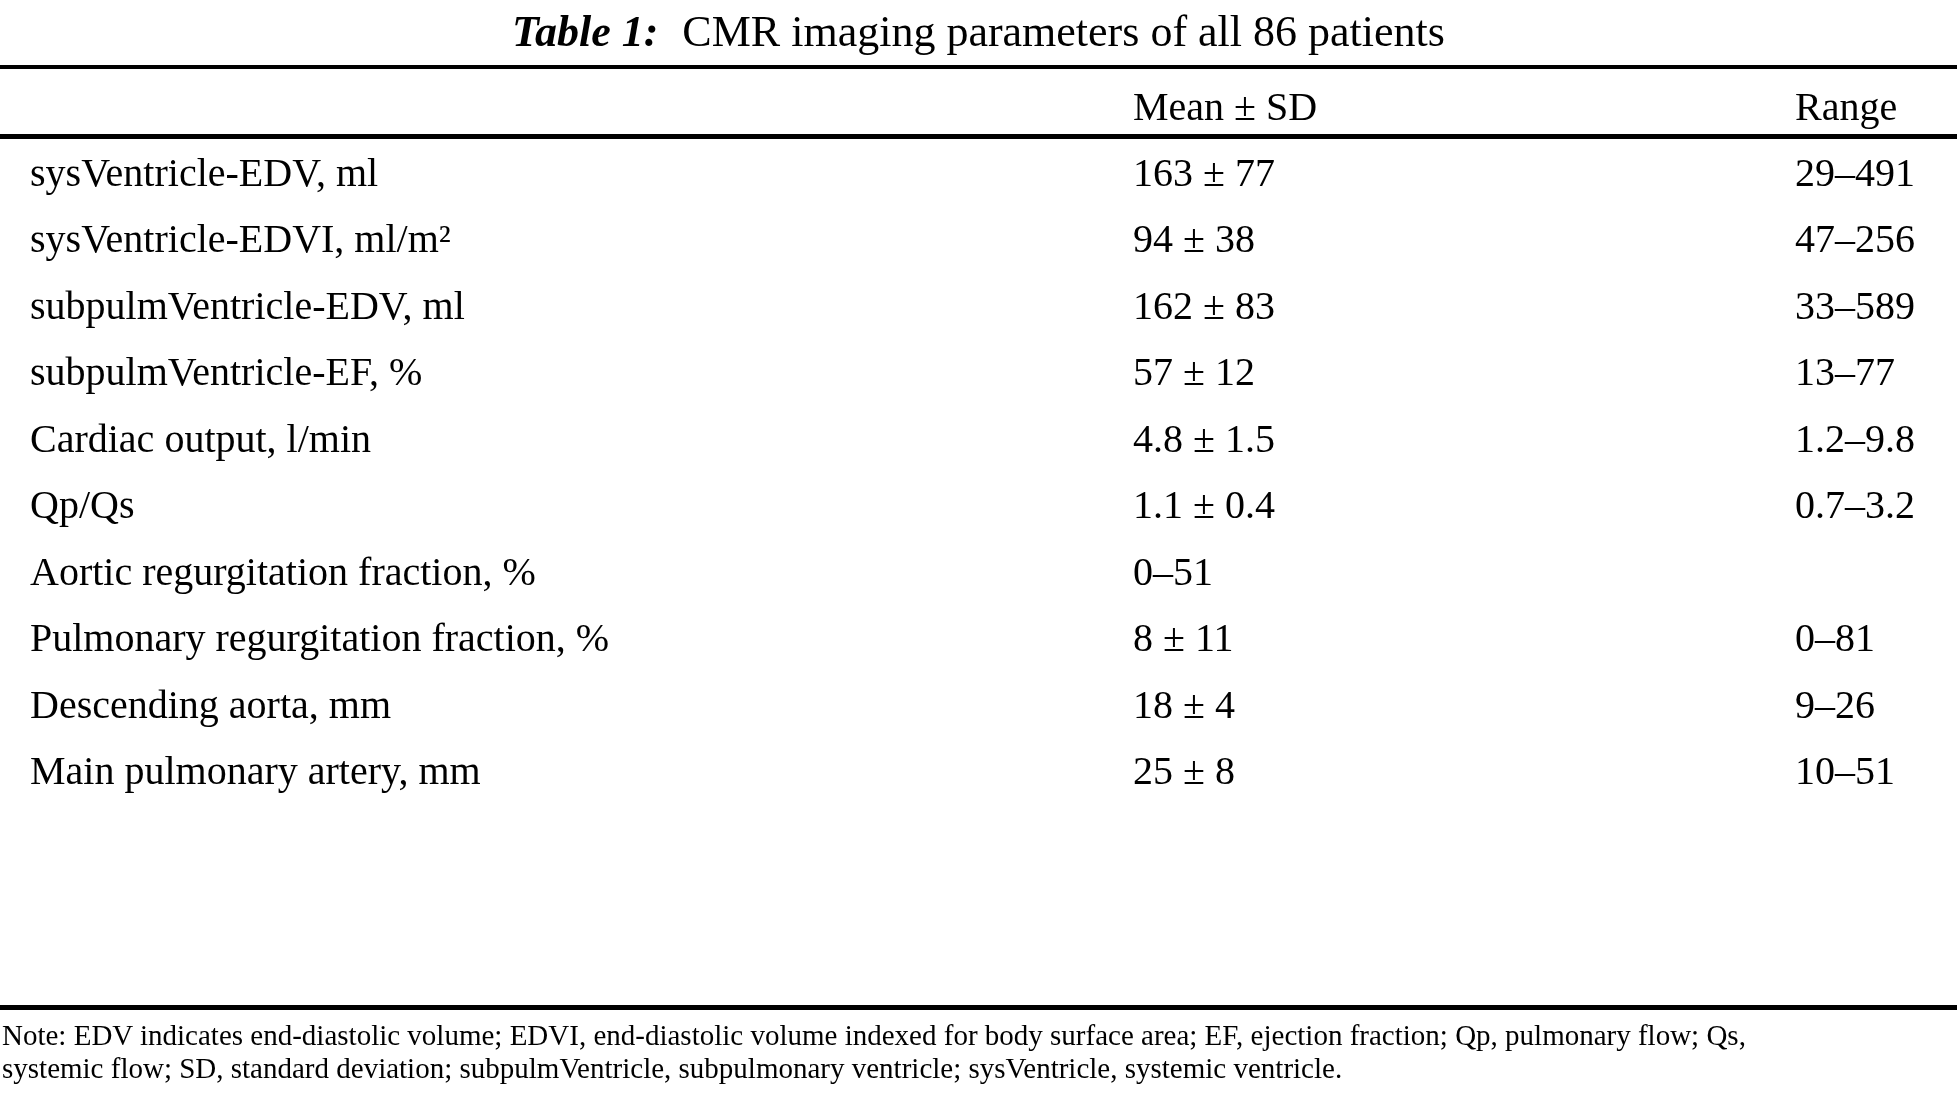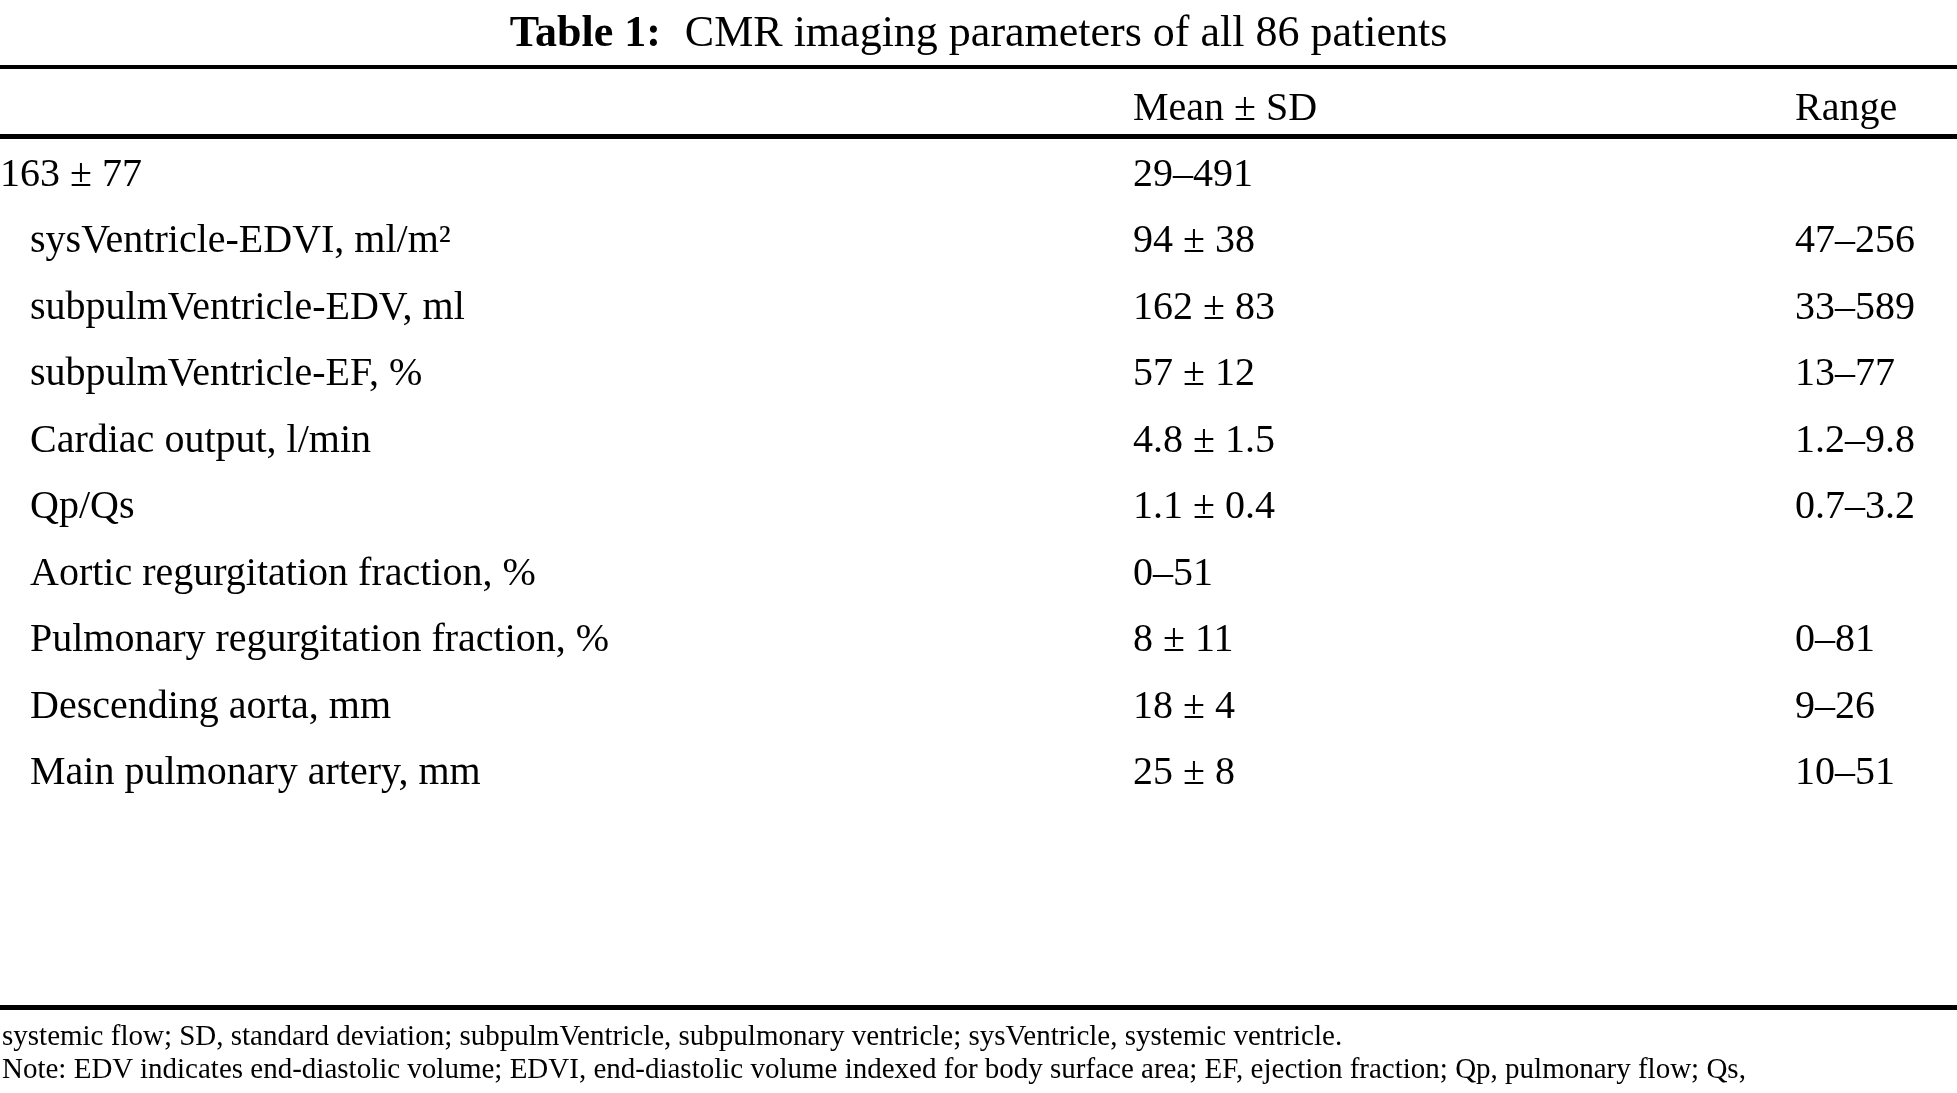--- a/index.html
+++ b/index.html
@@ -18,20 +18,21 @@
     left: 0;
     width: 100%;
     text-align: center;
     font-size: 44px;
     line-height: 56px;
     white-space: nowrap;
   }
   .title-label {
     font-weight: bold;
     margin-right: 24px;
+    font-style: italic;
   }
   .rule {
     position: absolute;
     left: 0;
     width: 1957px;
     background: #000000;
   }
   .rule-top    { top: 65px;   height: 4px; }
   .rule-head   { top: 134px;  height: 5px; }
   .rule-bottom { top: 1005px; height: 5px; }
@@ -83,20 +84,21 @@
 
   <div class="rule rule-top"></div>
 
   <div class="colhead colhead-mean">Mean ± SD</div>
   <div class="colhead colhead-range">Range</div>
 
   <div class="rule rule-head"></div>
 
   <div class="rows">
     <div class="row">
+      <span class="cell-label">sysVentricle-EDV, ml</span>
       <span class="cell-mean">163 ± 77</span>
       <span class="cell-range">29–491</span>
     </div>
     <div class="row">
       <span class="cell-label">sysVentricle-EDVI, ml/m²</span>
       <span class="cell-mean">94 ± 38</span>
       <span class="cell-range">47–256</span>
     </div>
     <div class="row">
       <span class="cell-label">subpulmVentricle-EDV, ml</span>
@@ -135,17 +137,17 @@
     <div class="row">
       <span class="cell-label">Main pulmonary artery, mm</span>
       <span class="cell-mean">25 ± 8</span>
       <span class="cell-range">10–51</span>
     </div>
   </div>
 
   <div class="rule rule-bottom"></div>
 
   <div class="note">
+    <div class="note-line">Note: EDV indicates end-diastolic volume; EDVI, end-diastolic volume indexed for body surface area; EF, ejection fraction; Qp, pulmonary flow; Qs,</div>
     <div class="note-line">systemic flow; SD, standard deviation; subpulmVentricle, subpulmonary ventricle; sysVentricle, systemic ventricle.</div>
-    <div class="note-line">Note: EDV indicates end-diastolic volume; EDVI, end-diastolic volume indexed for body surface area; EF, ejection fraction; Qp, pulmonary flow; Qs,</div>
   </div>
 
 </div>
 
 </body></html>

